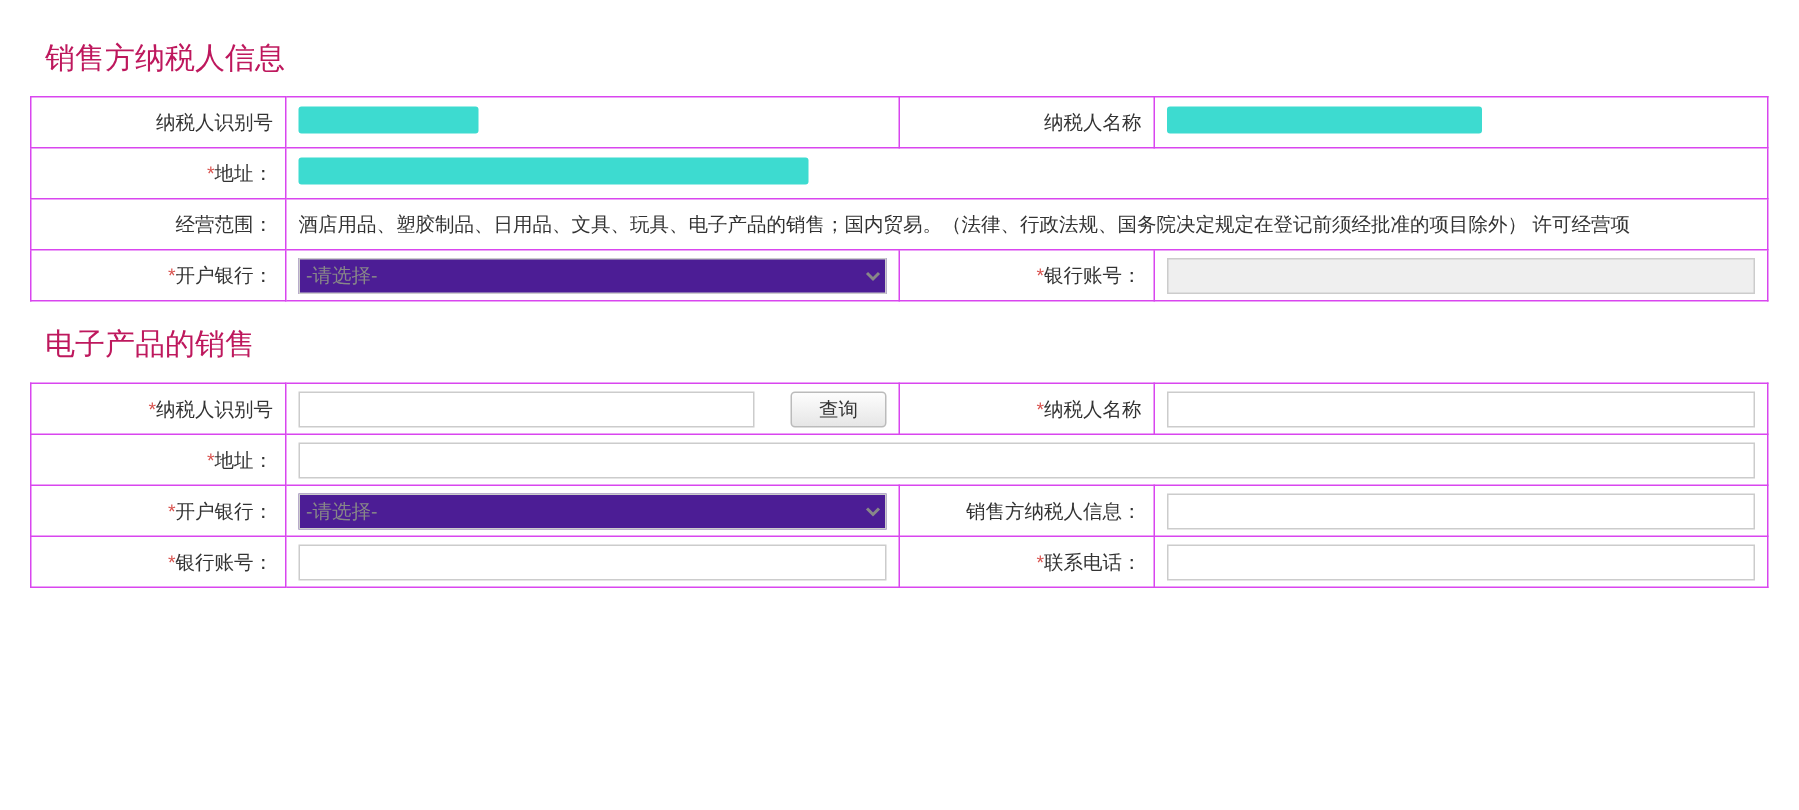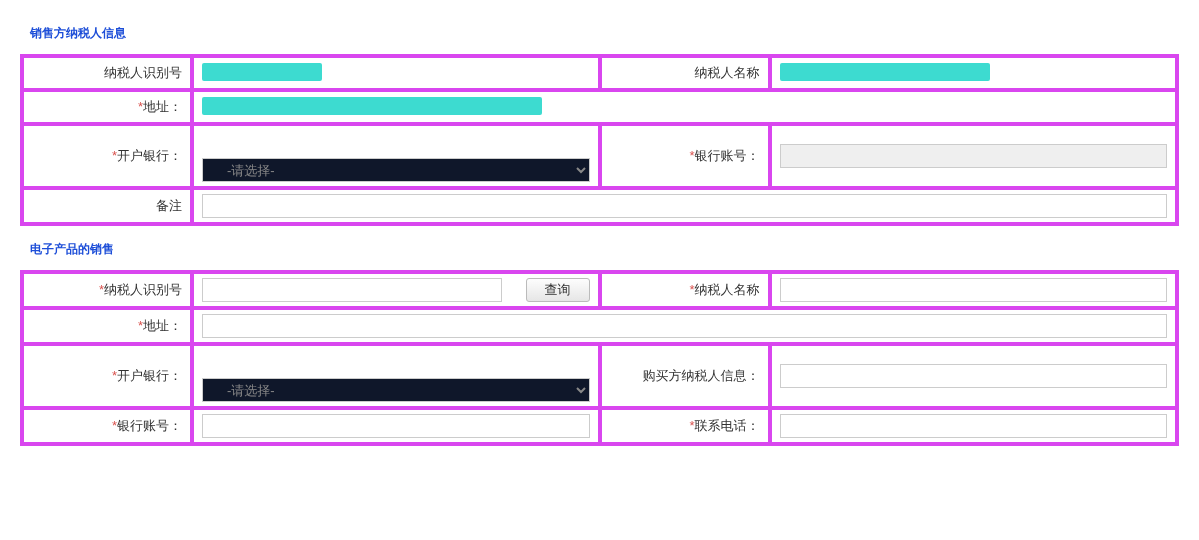--- a/index.html
+++ b/index.html
@@ -4,32 +4,32 @@
   <style>
     * { box-sizing: border-box; margin: 0; padding: 0; }
     body {
       font-family: "Microsoft YaHei", Arial, sans-serif;
       font-size: 13px;
       color: #333;
       background: #fff;
       padding: 10px 20px;
     }
     .section-title {
-      font-size: 12px;
-      font-weight: bold;
-      color: #1d4ed8;
+      font-size: 20px;
+      font-weight: normal;
+      color: #be185d;
       margin: 15px 0 12px 10px;
     }
     table.form-table {
       width: 100%;
       border-collapse: collapse;
       table-layout: fixed;
     }
     table.form-table td {
-      border: 4px solid #d946ef;
+      border: 1px solid #d946ef;
       padding: 4px 8px;
       height: 34px;
       vertical-align: middle;
     }
     td.label-cell {
       width: 170px;
       text-align: right;
       color: #333;
       background: #fff;
       padding-right: 10px;
@@ -60,23 +60,22 @@
     }
     input.text-input.readonly {
       background: #efefef;
     }
     select.select-input {
       width: 100%;
       height: 24px;
       border: 1px solid #ccc;
       font-size: 13px;
       color: #888;
-      background: #0f172a;
-      padding: 2px 20px;
-      margin-top: 28px;
+      background: #4c1d95;
+      padding: 2px 0;
     }
     .static-text {
       color: #333;
       white-space: nowrap;
       overflow: hidden;
     }
     .input-with-btn {
       display: flex;
       gap: 24px;
       align-items: center;
@@ -116,35 +115,35 @@
       <span class="redacted r2"></span>
     </td>
   </tr>
   <tr>
     <td class="label-cell"><span class="req">*</span><span>地址：</span></td>
     <td class="value-cell" colspan="3">
       <span class="redacted r3"></span>
     </td>
   </tr>
   <tr>
+    <td class="label-cell">经营范围：</td>
+    <td class="value-cell" colspan="3">
+      <div class="static-text">酒店用品、塑胶制品、日用品、文具、玩具、电子产品的销售；国内贸易。（法律、行政法规、国务院决定规定在登记前须经批准的项目除外）  许可经营项</div>
+    </td>
+  </tr>
+  <tr>
     <td class="label-cell"><span class="req">*</span><span>开户银行：</span></td>
     <td class="value-cell">
       <select class="select-input">
         <option>-请选择-</option>
       </select>
     </td>
     <td class="label-cell"><span class="req">*</span><span>银行账号：</span></td>
     <td class="value-cell">
       <input type="text" class="text-input readonly" readonly="" style="">
-    </td>
-  </tr>
-  <tr>
-    <td class="label-cell">备注</td>
-    <td class="value-cell" colspan="3">
-      <input type="text" class="text-input" style="">
     </td>
   </tr>
 </tbody>
   </table>
 
 <div class="section-title">电子产品的销售</div>
 
 <table class="form-table">
   <colgroup>
     <col style="width:170px">
@@ -172,21 +171,21 @@
       <input type="text" class="text-input" style="">
     </td>
   </tr>
   <tr>
     <td class="label-cell"><span class="req">*</span><span>开户银行：</span></td>
     <td class="value-cell">
       <select class="select-input">
         <option>-请选择-</option>
       </select>
     </td>
-    <td class="label-cell">购买方纳税人信息：</td>
+    <td class="label-cell">销售方纳税人信息：</td>
     <td class="value-cell">
       <input type="text" class="text-input" style="">
     </td>
   </tr>
   <tr>
     <td class="label-cell"><span class="req">*</span><span>银行账号：</span></td>
     <td class="value-cell">
       <input type="text" class="text-input" style="">
     </td>
     <td class="label-cell"><span class="req">*</span><span>联系电话：</span></td>

